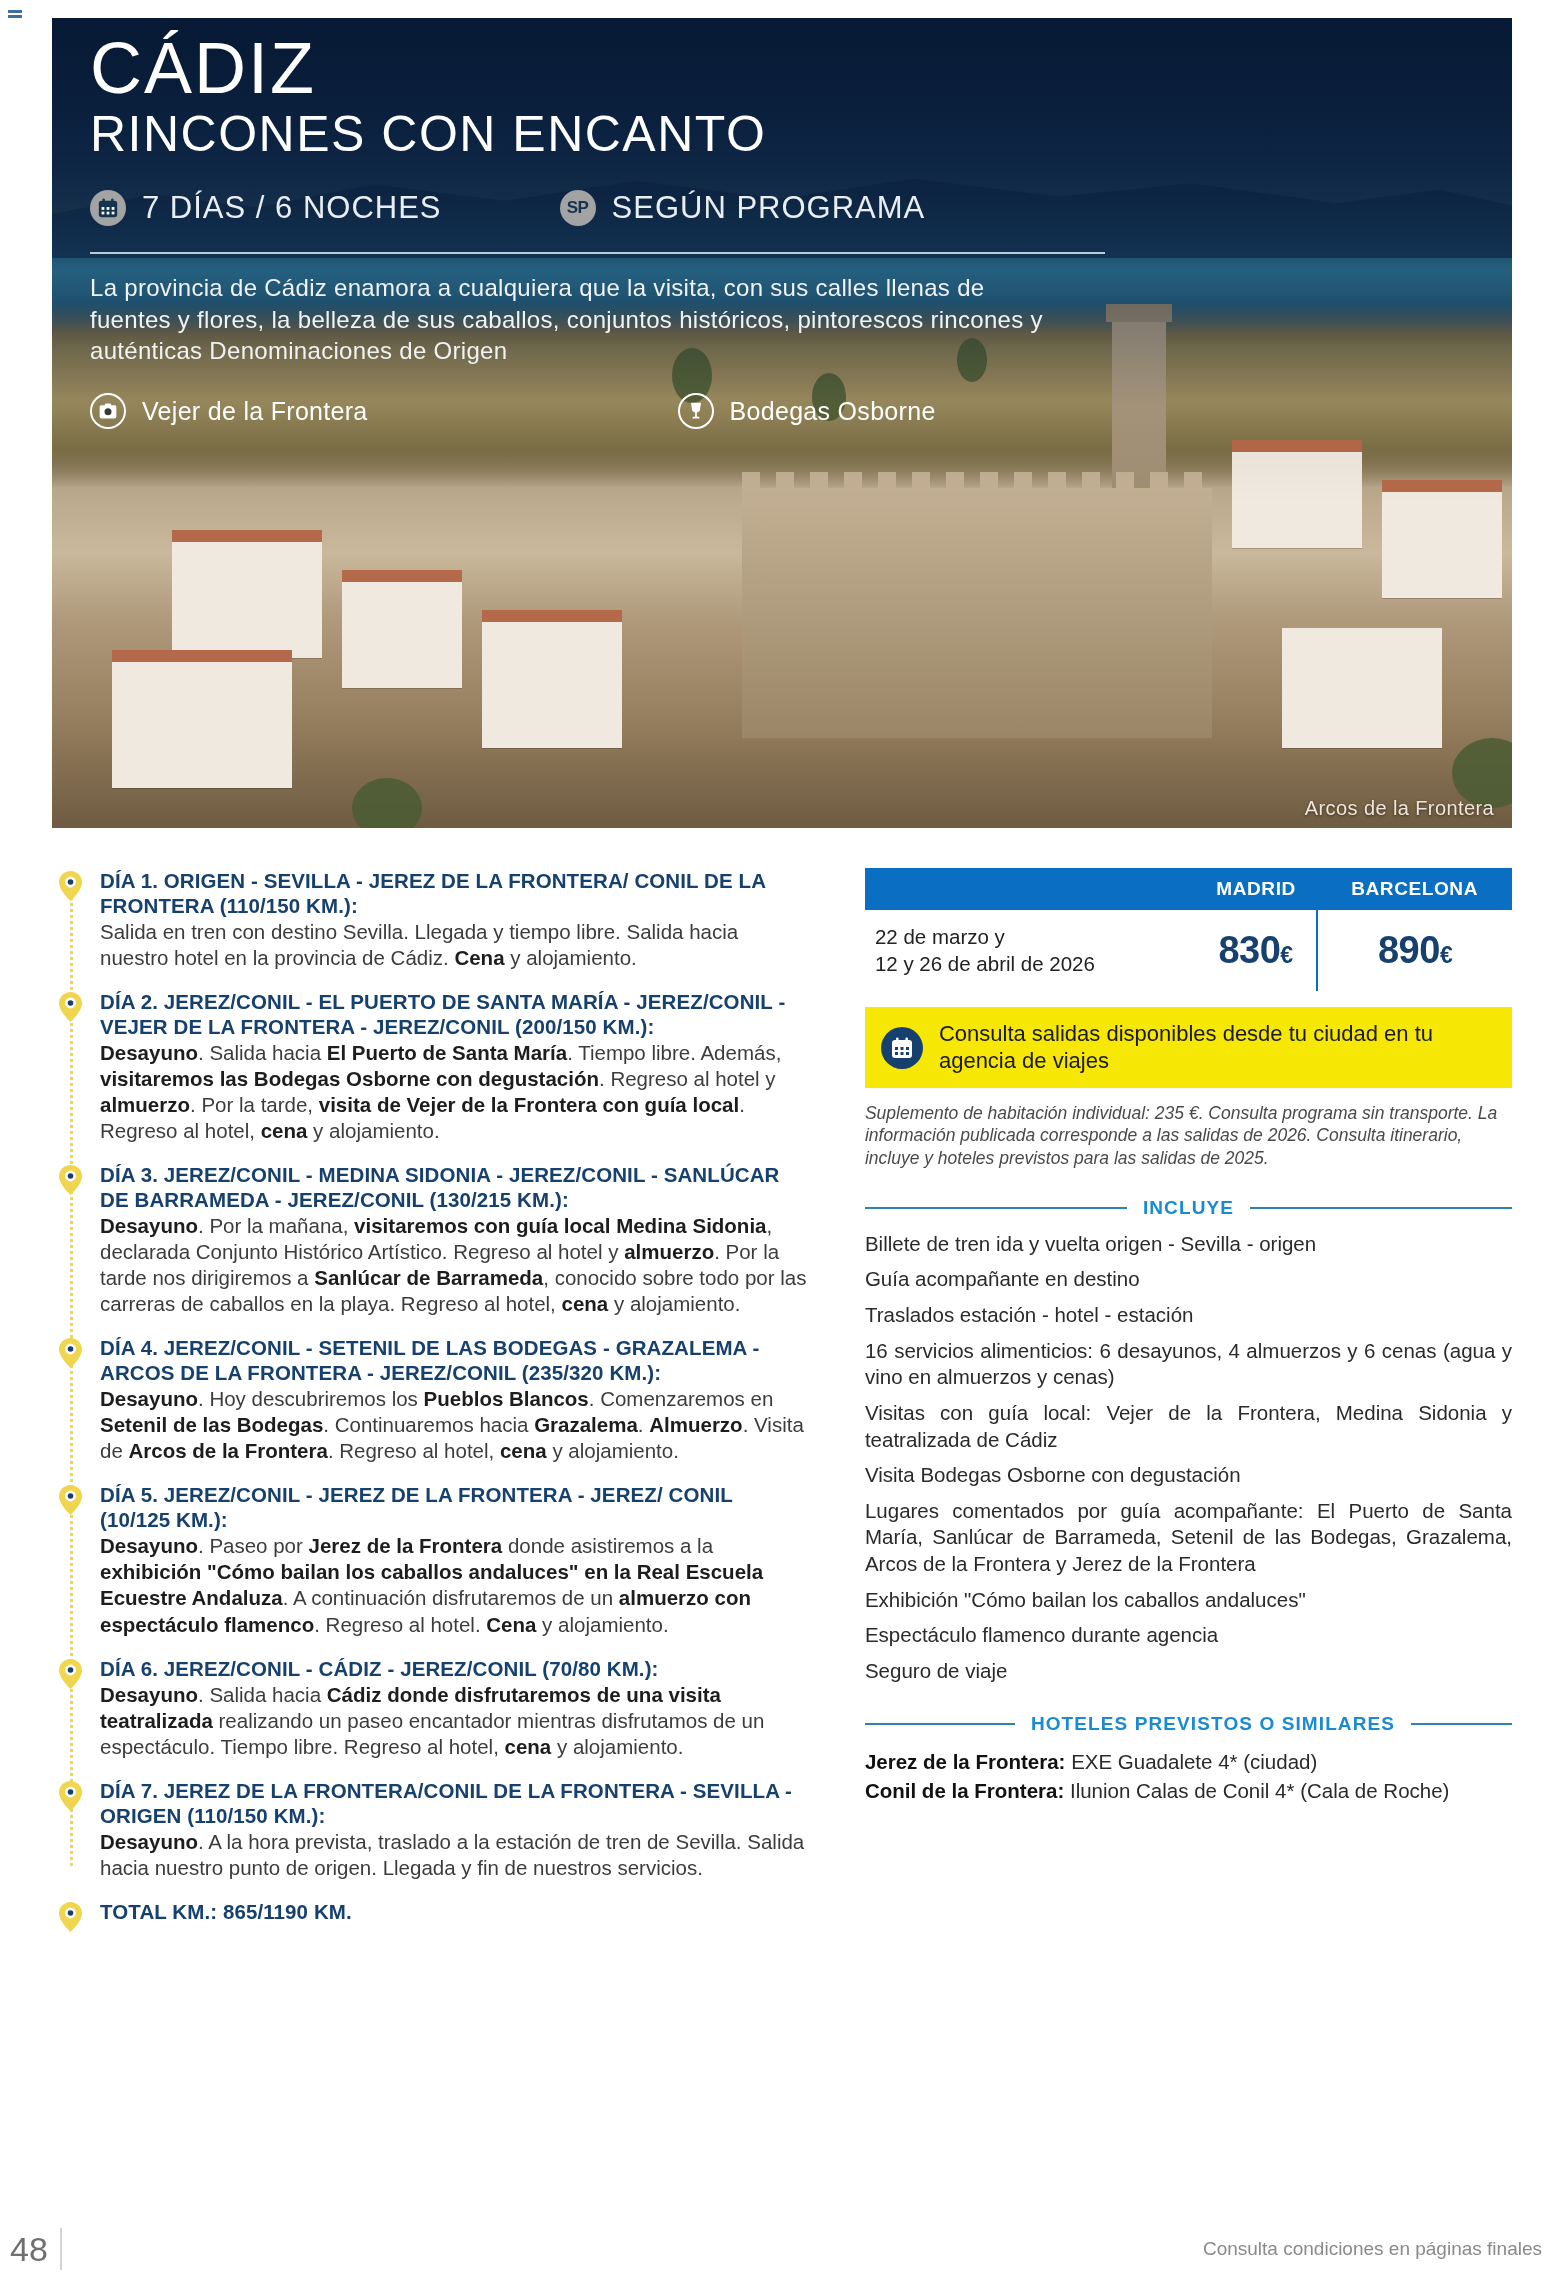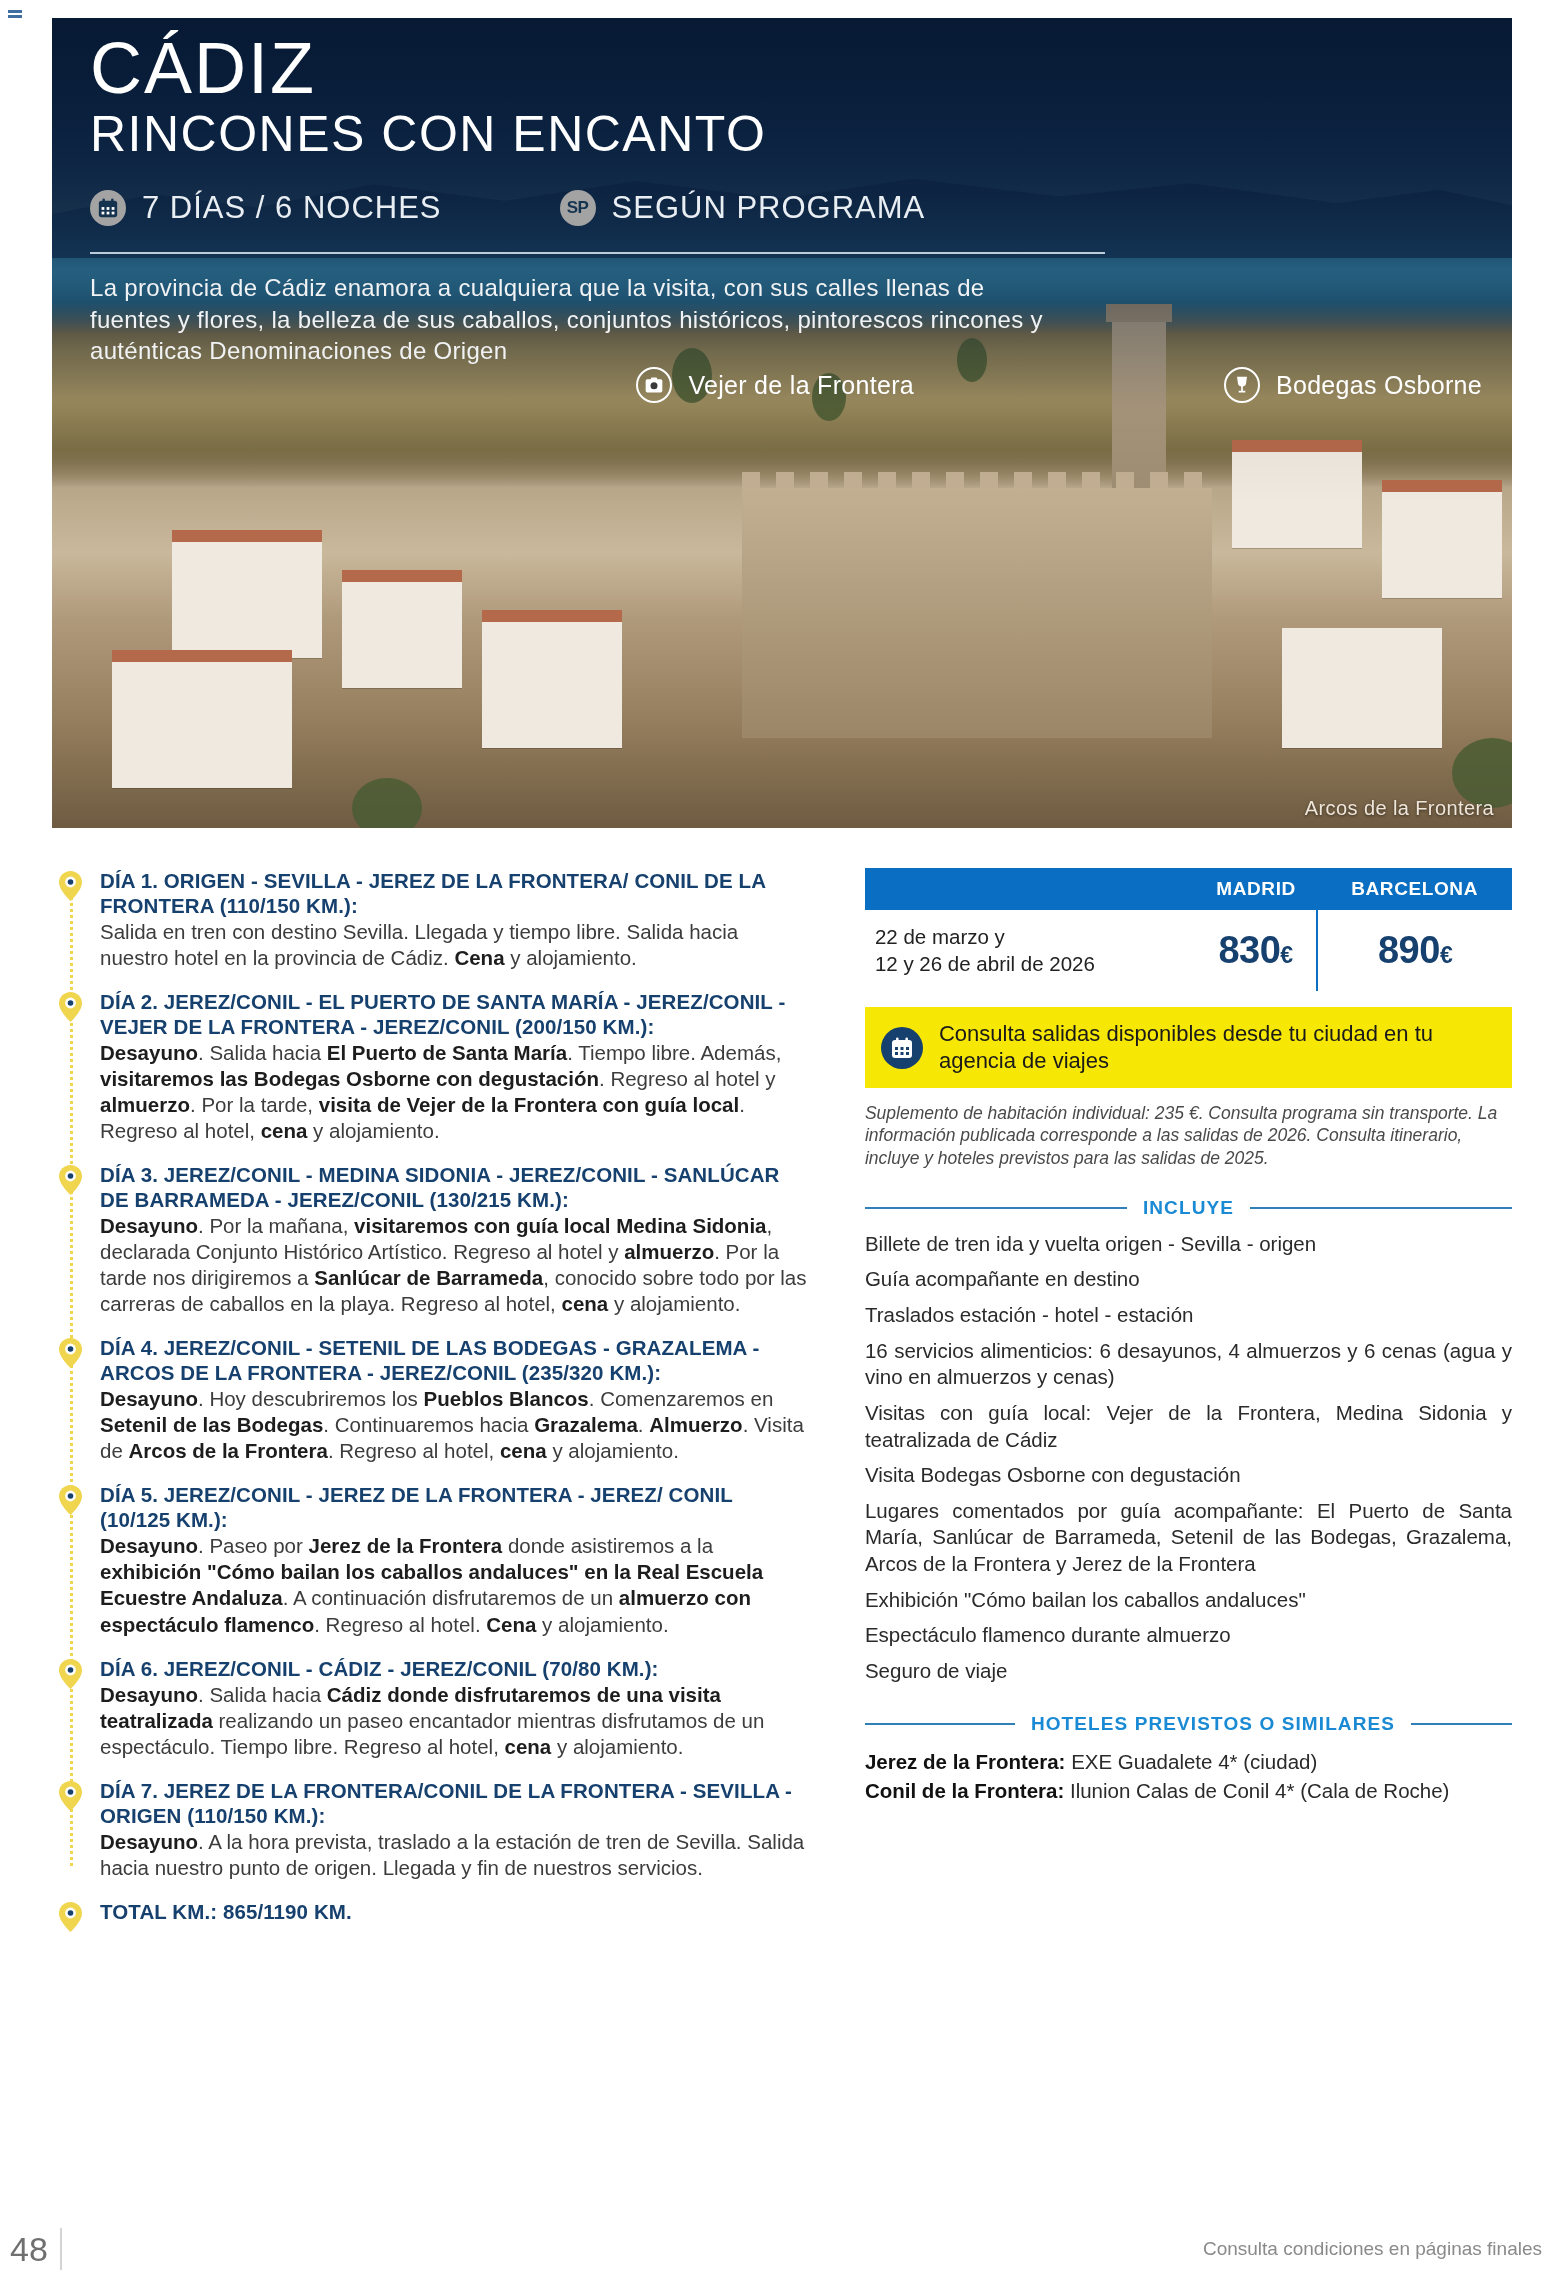--- a/index.html
+++ b/index.html
@@ -83,21 +83,21 @@
     color:#e9eef3; text-transform:uppercase;
   }
 
   .rule{ width:1015px; height:2px; background:#cfdce8; margin-top:26px; opacity:.9;}
 
   .hero-desc{
     margin-top:18px; width:980px; font-size:24px; line-height:1.32;
     font-weight:300; color:#f0f2f4; letter-spacing:.3px;
   }
 
-  .hl-row{ display:flex; align-items:center; justify-content:flex-end;}
+  .hl-row{ display:flex; align-items:center; margin-top:26px;}
   .hl{ display:flex; align-items:center;}
   .hl.second{ margin-left:310px;}
   .hl-ring{
     width:36px;height:36px;border-radius:50%;
     border:2px solid #ffffff; display:flex;align-items:center;justify-content:center;
     flex:0 0 auto;
   }
   .hl-label{ margin-left:16px; font-size:25px; font-weight:300; color:#fff; letter-spacing:.3px;}
 
   .photo-caption{
@@ -417,21 +417,21 @@
 
       <ul class="inc-list" id="includes-list">
           <li>Billete de tren ida y vuelta origen - Sevilla - origen</li>
           <li>Guía acompañante en destino</li>
           <li>Traslados estación - hotel - estación</li>
           <li>16 servicios alimenticios: 6 desayunos, 4 almuerzos y 6 cenas (agua y vino en almuerzos y cenas)</li>
           <li>Visitas con guía local: Vejer de la Frontera, Medina Sidonia y teatralizada de Cádiz</li>
           <li>Visita Bodegas Osborne con degustación</li>
           <li>Lugares comentados por guía acompañante: El Puerto de Santa María, Sanlúcar de Barrameda, Setenil de las Bodegas, Grazalema, Arcos de la Frontera y Jerez de la Frontera</li>
           <li>Exhibición "Cómo bailan los caballos andaluces"</li>
-          <li>Espectáculo flamenco durante almuerzo</li>
+          <li>Espectáculo flamenco durante agencia</li>
           <li>Seguro de viaje</li>
         </ul>
 
       <div class="sec-head left-short">
         <span class="ln"></span>
         <span class="lbl">HOTELES PREVISTOS O SIMILARES</span>
         <span class="ln"></span>
       </div>
 
       <div id="hotels-list">

